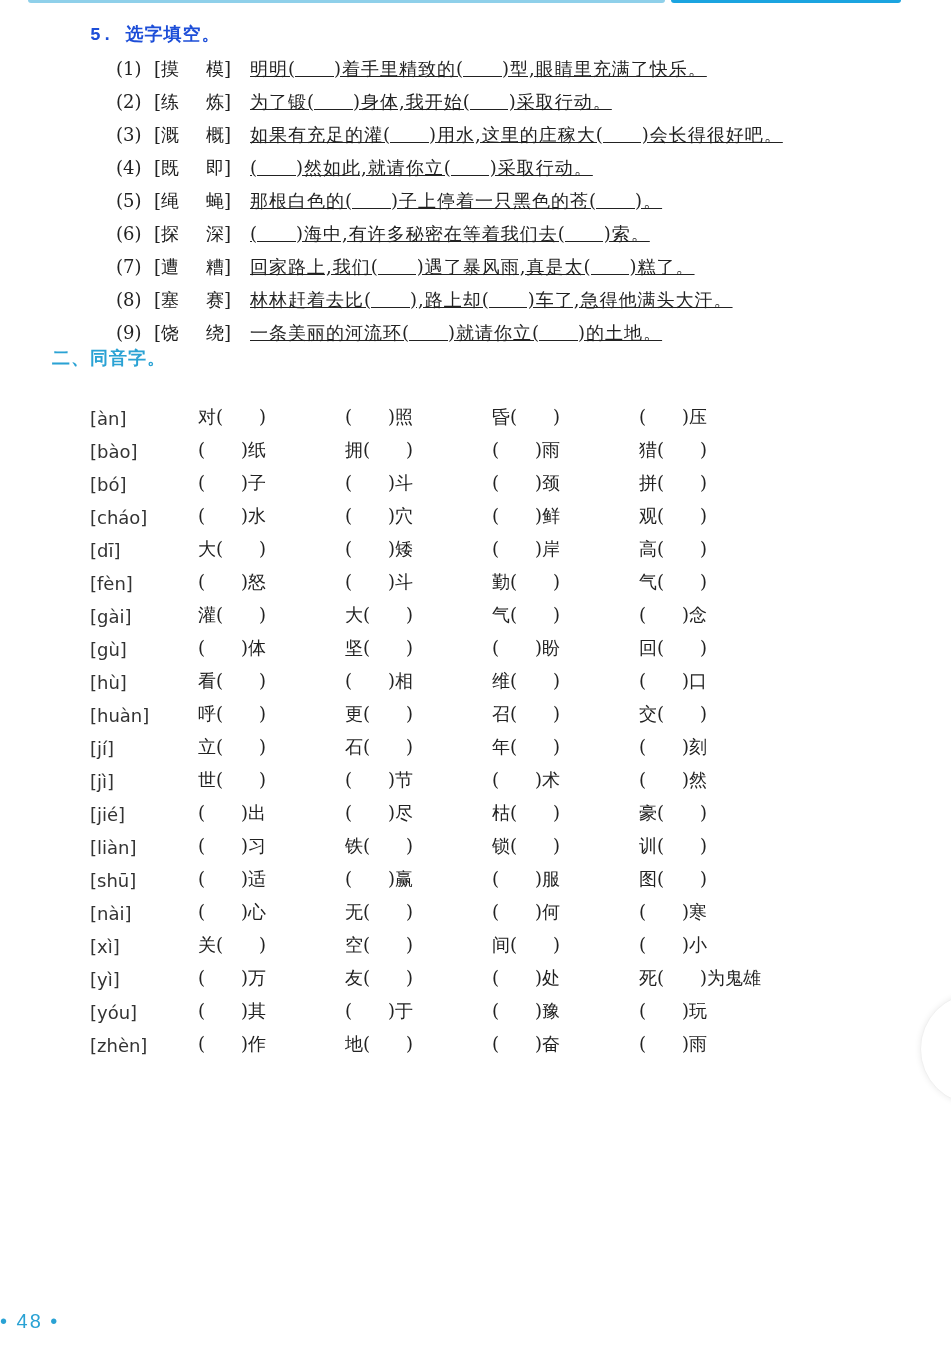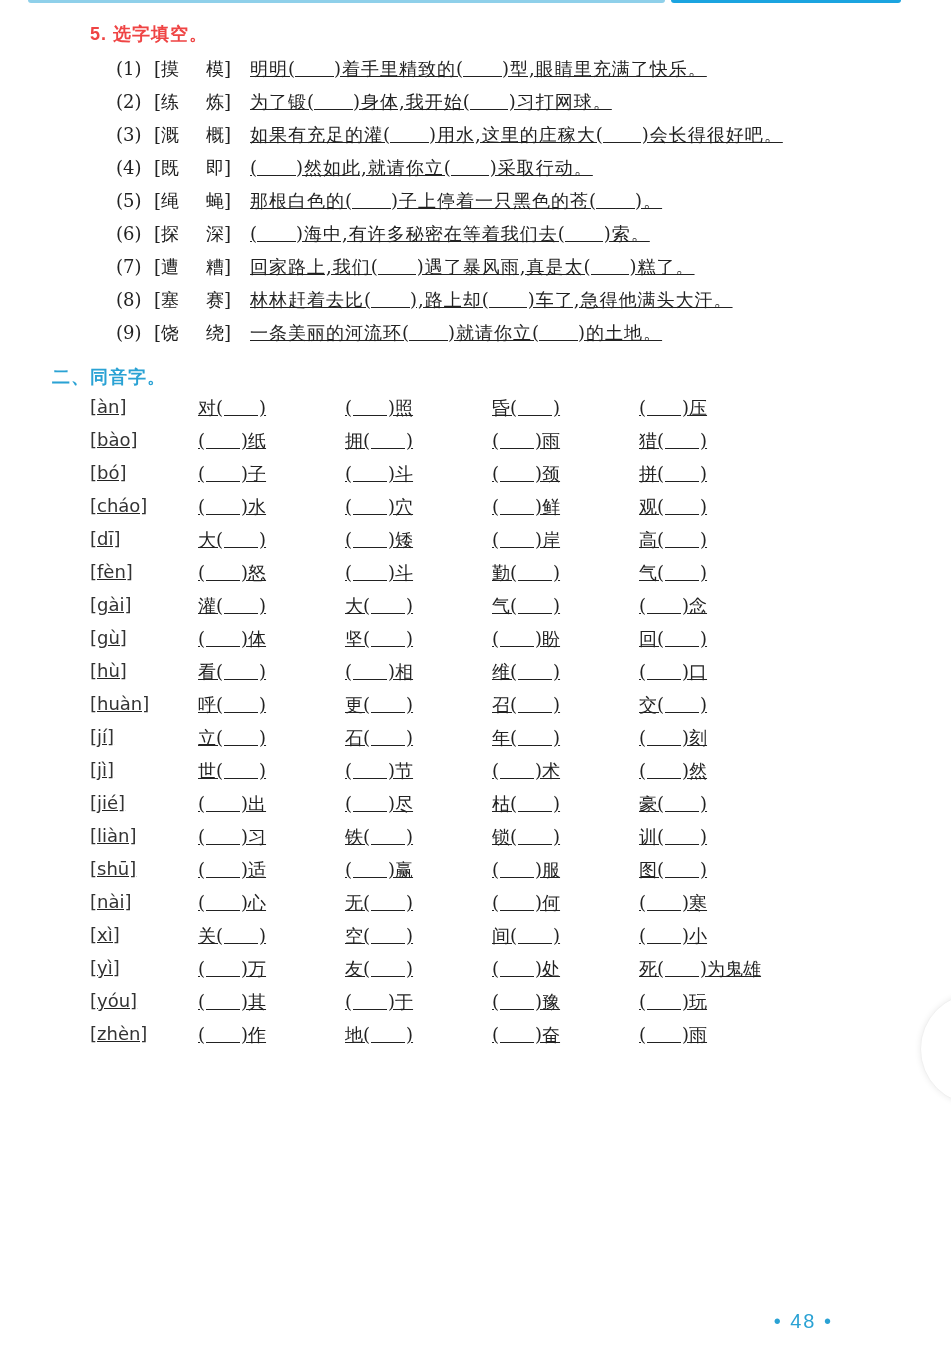--- a/index.html
+++ b/index.html
@@ -4,37 +4,37 @@
 <style>
   html, body { margin:0; padding:0; }
   body {
     width:951px; height:1356px; position:relative; overflow:hidden;
     background:#ffffff; color:#222;
     font-family:"DejaVu Serif","Liberation Serif",serif;
   }
   .topbar-left { position:absolute; left:28px; top:0; width:637px; height:3px; background:#8fd0ea; border-radius:0 0 3px 3px; }
   .topbar-right { position:absolute; left:671px; top:0; width:230px; height:3px; background:#1ba4e0; border-radius:0 0 3px 3px; }
 
-  .q-title { position:absolute; left:90px; top:22px; font-family:Liberation Sans, sans-serif; font-size:18px; font-weight:bold; color:#ef4444; letter-spacing:1px; }
+  .q-title { position:absolute; left:90px; top:22px; font-family:Liberation Mono, monospace; font-size:18px; font-weight:bold; color:#1d4ed8; letter-spacing:1px; }
 
   .fill-list { position:absolute; left:116px; top:52px; }
   .fill-row { height:33px; display:flex; align-items:center; font-size:18px; white-space:nowrap; }
   .fill-row .num { width:38px; }
   .fill-row .choices { width:96px; display:flex; }
   .fill-row .choices .c1 { width:52px; }
   .fill-row .sentence { letter-spacing:1px;text-decoration:underline; }
 
-  .section-title { position:absolute; left:52px; top:365px; font-family:"Liberation Sans","DejaVu Sans",sans-serif; font-size:18px; font-weight:bold; color:#2aa2d4; letter-spacing:1px; }
+  .section-title { position:absolute; left:52px; top:346px; font-family:"Liberation Sans","DejaVu Sans",sans-serif; font-size:18px; font-weight:bold; color:#2aa2d4; letter-spacing:1px; }
 
   .homo-list { position:absolute; left:90px; top:396px; }
-  .homo-row { height:33px; display:flex; align-items:flex-start; white-space:nowrap;text-decoration:underline; }
+  .homo-row { height:33px; display:flex; align-items:flex-end; white-space:nowrap; }
   .homo-row .pinyin { width:108px; font-family:"DejaVu Sans","Liberation Sans",sans-serif; font-size:18px; color:#333; }
   .homo-row .cell { width:147px; font-size:18px; color:#222; }
 
-  .page-num { position:absolute; left:0; width:833px; top:1310px; text-align:right; font-family:"Liberation Sans","DejaVu Sans",sans-serif; font-size:20px; color:#2aa2d4; letter-spacing:2px; }
+  .page-num { position:absolute; left:0; width:833px; top:1310px; text-align:left; font-family:"Liberation Sans","DejaVu Sans",sans-serif; font-size:20px; color:#2aa2d4; letter-spacing:2px; }
 
   .float-btn { position:absolute; left:920px; top:993px; width:110px; height:110px; border-radius:50%; background:#fff; box-shadow:0 0 6px rgba(0,0,0,0.08); border:1px solid #f0f0f0; }
 </style>
 </head>
 <body>
 
 <div class="topbar-left"></div>
 <div class="topbar-right"></div>
 
 <div class="q-title">5. 选字填空。</div>
@@ -47,21 +47,21 @@
         <span>模]</span>
       </span>
       <span class="sentence">明明(　　)着手里精致的(　　)型,眼睛里充满了快乐。</span>
     </div>
   <div class="fill-row">
       <span class="num">(2)</span>
       <span class="choices">
         <span class="c1">[练</span>
         <span>炼]</span>
       </span>
-      <span class="sentence">为了锻(　　)身体,我开始(　　)习打网球。</span>
+      <span class="sentence">为了锻(　　)身体,我开始(　　)采取行动。</span>
     </div>
   <div class="fill-row">
       <span class="num">(3)</span>
       <span class="choices">
         <span class="c1">[溉</span>
         <span>概]</span>
       </span>
       <span class="sentence">如果有充足的灌(　　)用水,这里的庄稼大(　　)会长得很好吧。</span>
     </div>
   <div class="fill-row">

